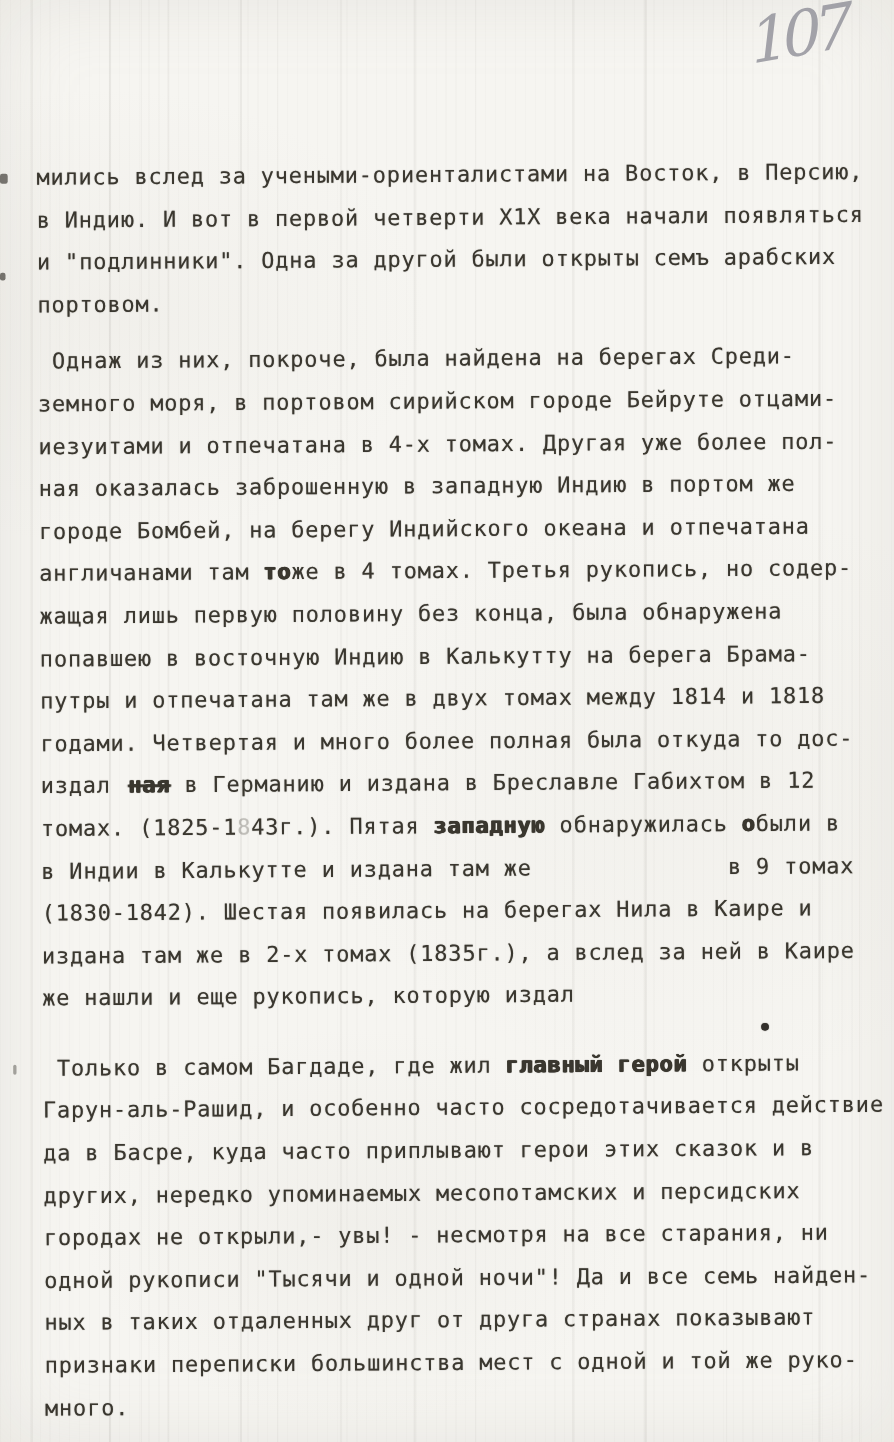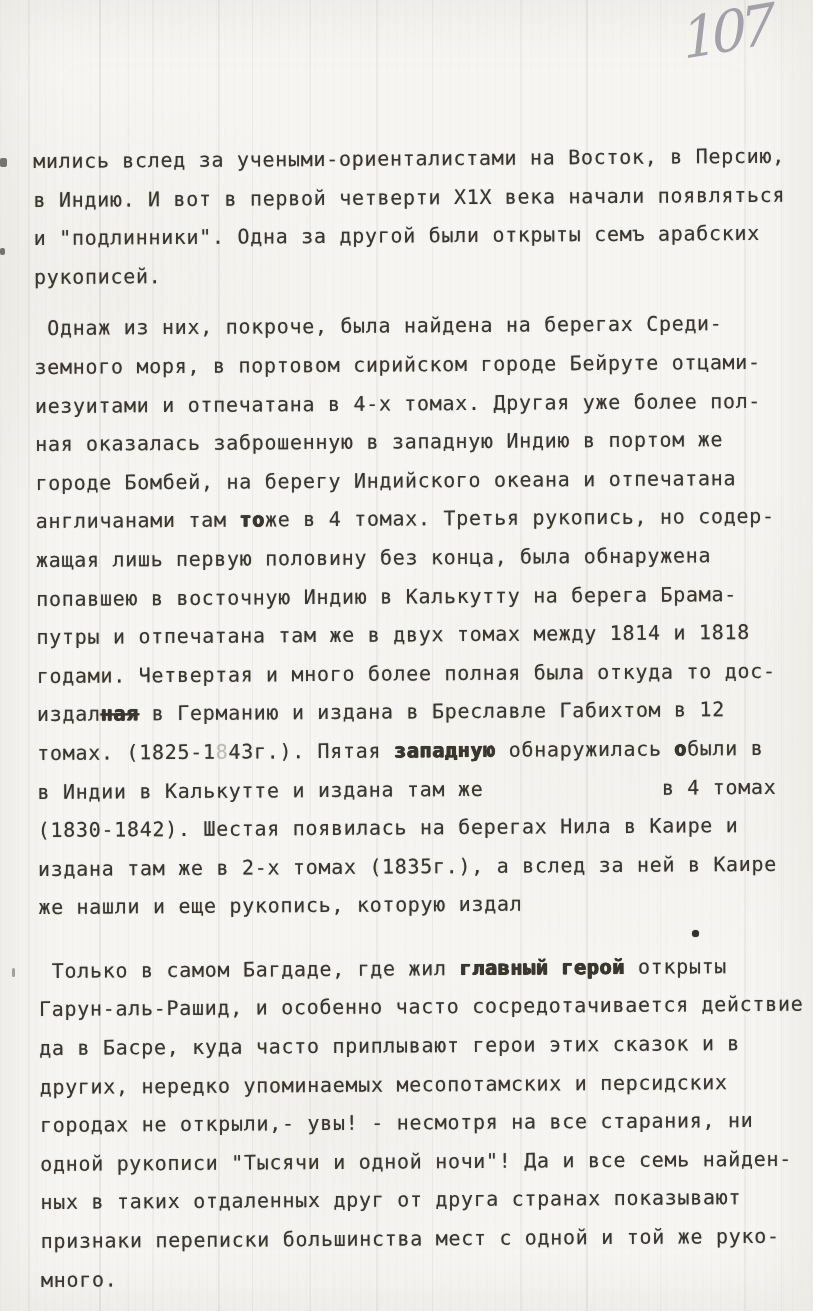--- a/index.html
+++ b/index.html
@@ -41,21 +41,21 @@
     transform:rotate(-0.4deg);transform-origin:left top;
     color:#3a372f;
     font-size:20px;line-height:38.6px;letter-spacing:0.7px;
     text-shadow:0 0 1px rgba(58,55,47,0.55);
   }
   .paragraph{margin:0 0 13px 0;}
   .paragraph:nth-child(2){margin-bottom:25px;}
   .paragraph.indent .line:first-child{text-indent:13px;}
   .line{white-space:pre-wrap;}
   .overstrike{font-weight:bold;text-shadow:0.6px 0 0 currentColor,-0.6px 0 0 currentColor,0 0 1px rgba(40,38,32,.8);}
-  .strike{text-decoration:line-through;}
+  .strike{text-decoration:line-through;margin-left:16px;}
   .faint{opacity:0.28;}
   .handwritten{
     position:absolute;top:4px;right:42px;
     font-family:"DejaVu Serif", serif;font-style:italic;
     font-size:56px;line-height:1;color:#8f8f98;opacity:0.8;
     transform:rotate(-10deg) skewX(-6deg);
     letter-spacing:-6px;
   }
   .ink-dot{
     position:absolute;left:692px;top:930px;width:7px;height:7px;border-radius:50%;
@@ -72,36 +72,36 @@
 <div class="page">
   <div class="streaks"></div>
 
   <div class="handwritten">107</div>
 
   <div class="text-block">
       <div class="paragraph">
         <div class="line"><span>мились вслед за учеными-ориенталистами на Восток, в Персию,</span></div>
         <div class="line"><span>в Индию. И вот в первой четверти Х1Х века начали появляться</span></div>
         <div class="line"><span>и "подлинники". Одна за другой были открыты семъ арабских</span></div>
-        <div class="line"><span>рукописей.</span></div>
+        <div class="line"><span>портовом.</span></div>
       </div>
       <div class="paragraph indent">
         <div class="line"><span>Однаж из них, покроче, была найдена на берегах Среди-</span></div>
         <div class="line"><span>земного моря, в портовом сирийском городе Бейруте отцами-</span></div>
         <div class="line"><span>иезуитами и отпечатана в 4-х томах. Другая уже более пол-</span></div>
         <div class="line"><span>ная оказалась заброшенную в западную Индию в портом же</span></div>
         <div class="line"><span>городе Бомбей, на берегу Индийского океана и отпечатана</span></div>
         <div class="line"><span>англичанами там </span><span class="overstrike">то</span><span>же в 4 томах. Третья рукопись, но содер-</span></div>
         <div class="line"><span>жащая лишь первую половину без конца, была обнаружена</span></div>
         <div class="line"><span>попавшею в восточную Индию в Калькутту на берега Брама-</span></div>
         <div class="line"><span>путры и отпечатана там же в двух томах между 1814 и 1818</span></div>
         <div class="line"><span>годами. Четвертая и много более полная была откуда то дос-</span></div>
         <div class="line"><span>издал</span><span class="overstrike strike">ная</span><span> в Германию и издана в Бреславле Габихтом в 12</span></div>
         <div class="line"><span>томах. (1825-1</span><span class="faint">8</span><span>43г.). Пятая </span><span class="overstrike">западную</span><span> обнаружилась </span><span class="overstrike">о</span><span>были в</span></div>
-        <div class="line"><span>в Индии в Калькутте и издана там же</span><span>              </span><span>в 4 томах</span></div>
+        <div class="line"><span>в Индии в Калькутте и издана там же</span><span>              </span><span>в 9 томах</span></div>
         <div class="line"><span>(1830-1842). Шестая появилась на берегах Нила в Каире и</span></div>
         <div class="line"><span>издана там же в 2-х томах (1835г.), а вслед за ней в Каире</span></div>
         <div class="line"><span>же нашли и еще рукопись, которую издал</span></div>
       </div>
       <div class="paragraph indent">
         <div class="line"><span>Только в самом Багдаде, где жил </span><span class="overstrike">главный герой</span><span> открыты</span></div>
         <div class="line"><span>Гарун-аль-Рашид, и особенно часто сосредотачивается действие</span></div>
         <div class="line"><span>да в Басре, куда часто приплывают герои этих сказок и в</span></div>
         <div class="line"><span>других, нередко упоминаемых месопотамских и персидских</span></div>
         <div class="line"><span>городах не открыли,- увы! - несмотря на все старания, ни</span></div>

